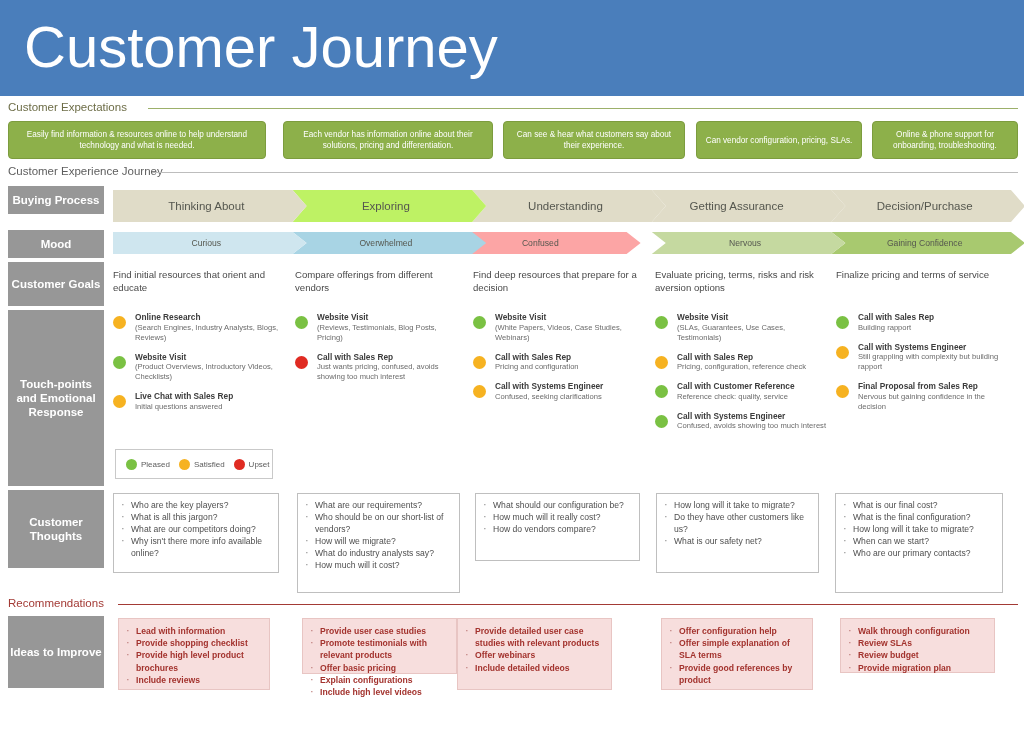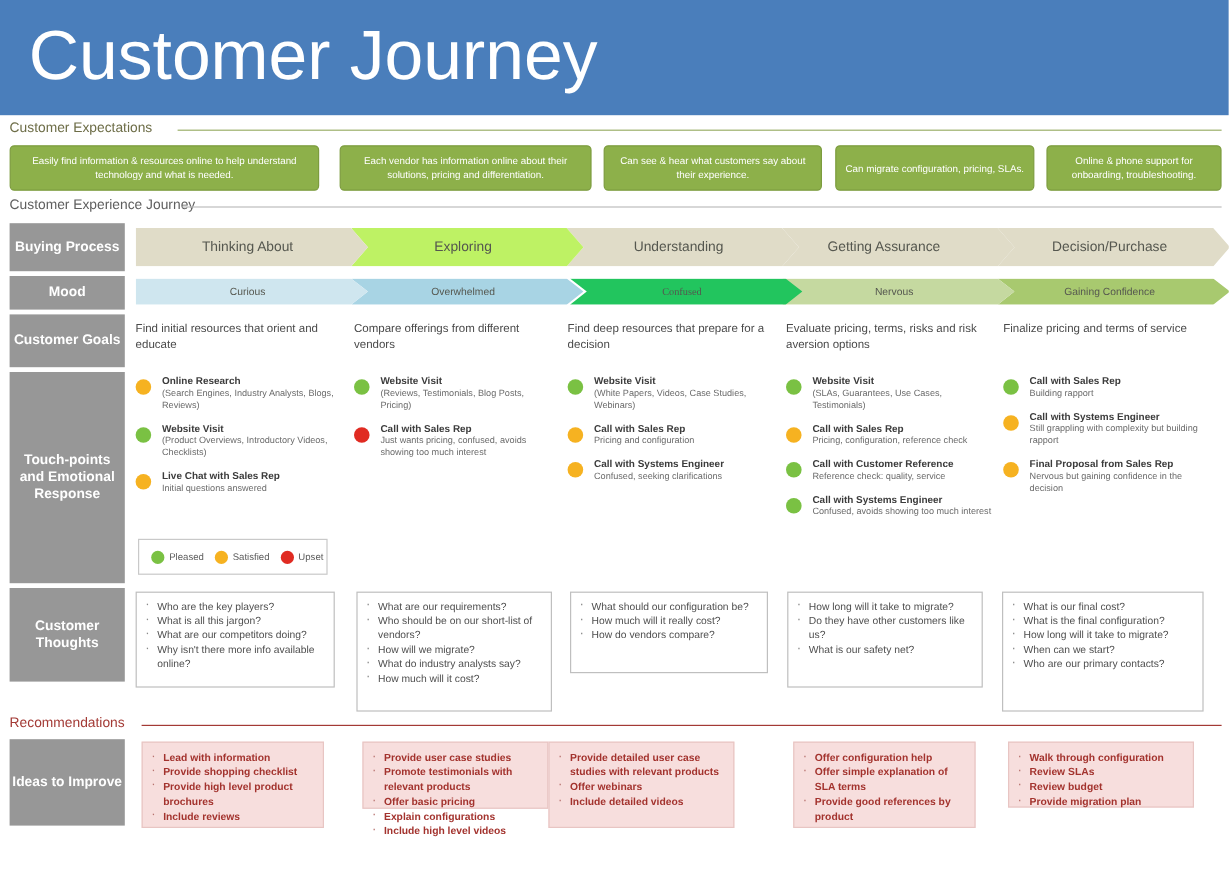--- a/index.html
+++ b/index.html
@@ -118,28 +118,28 @@
   <div class="banner-title">Customer Journey</div>
 </div>
 
 <div class="sec-label green" style="left:8px;top:101px;">Customer Expectations</div>
 <div class="sec-rule rule-green" style="left:148px;top:108px;width:870px;"></div>
 
 <div class="exp-row">
   <div class="exp-box" style="left:0px;width:258px;">Easily find information &amp; resources online to help understand technology and what is needed.</div>
   <div class="exp-box" style="left:275px;width:210px;">Each vendor has information online about their solutions, pricing and differentiation.</div>
   <div class="exp-box" style="left:495px;width:182px;">Can see &amp; hear what customers say about their experience.</div>
-  <div class="exp-box" style="left:688px;width:166px;">Can migrate configuration, pricing, SLAs.</div>
+  <div class="exp-box" style="left:688px;width:166px;">Can vendor configuration, pricing, SLAs.</div>
   <div class="exp-box" style="left:864px;width:146px;">Online &amp; phone support for onboarding, troubleshooting.</div>
 </div>
 
 <div class="sec-label" style="left:8px;top:165px;">Customer Experience Journey</div>
 <div class="sec-rule rule-grey" style="left:152px;top:172px;width:866px;"></div>
 
-<div class="rowlabel" style="top:186px;width:96px;height:40px;">Buying Process</div>
+<div class="rowlabel" style="top:186px;width:96px;height:28px;">Buying Process</div>
 <div class="rowlabel" style="top:230px;width:96px;height:28px;">Mood</div>
 <div class="rowlabel" style="top:262px;width:96px;height:44px;">Customer Goals</div>
 <div class="rowlabel" style="top:310px;width:96px;height:176px;">Touch-points and Emotional Response</div>
 <div class="rowlabel" style="top:490px;width:96px;height:78px;">Customer Thoughts</div>
 <div class="rowlabel" style="top:616px;width:96px;height:72px;">Ideas to Improve</div>
 
 <div id="bp-band">
     <div class="chev" style="left: 113px; top: 190px; width: 193.6px; height: 32px; background: rgb(224, 220, 200); z-index: 5; clip-path: polygon(0px 0px, calc(100% - 14px) 0px, 100% 50%, calc(100% - 14px) 100%, 0px 100%);">
       <span style="margin-right: 7px;">Thinking About</span>
     </div>
@@ -157,21 +157,21 @@
     </div>
   </div>
 
 <div id="mood-band">
     <div class="chev small" style="left: 113px; top: 232px; width: 193.6px; height: 22px; background: rgb(207, 230, 239); z-index: 5; clip-path: polygon(0px 0px, calc(100% - 14px) 0px, 100% 50%, calc(100% - 14px) 100%, 0px 100%);">
       <span style="margin-right: 7px;">Curious</span>
     </div>
     <div class="chev small" style="left: 292.6px; top: 232px; width: 193.6px; height: 22px; background: rgb(168, 212, 228); z-index: 4; clip-path: polygon(0px 0px, calc(100% - 14px) 0px, 100% 50%, calc(100% - 14px) 100%, 0px 100%, 14px 50%);">
       <span style="margin-right: 7px;">Overwhelmed</span>
     </div>
-    <div class="chev small" style="left: 475px; top: 232px; width: 193.6px; height: 22px; background: #22c55e; z-index: 3; clip-path: polygon(0px 0px, calc(100% - 14px) 0px, 100% 50%, calc(100% - 14px) 100%, 0px 100%, 14px 50%); font-family: Liberation Serif, serif;">
+    <div class="chev small" style="left: 447px; top: 232px; width: 193.6px; height: 22px; background: #fca5a5; z-index: 3; clip-path: polygon(0px 0px, calc(100% - 14px) 0px, 100% 50%, calc(100% - 14px) 100%, 0px 100%, 14px 50%);">
       <span style="margin-right: 7px;">Confused</span>
     </div>
     <div class="chev small" style="left: 651.8px; top: 232px; width: 193.6px; height: 22px; background: rgb(197, 217, 160); z-index: 2; clip-path: polygon(0px 0px, calc(100% - 14px) 0px, 100% 50%, calc(100% - 14px) 100%, 0px 100%, 14px 50%);">
       <span style="margin-right: 7px;">Nervous</span>
     </div>
     <div class="chev small" style="left: 831.4px; top: 232px; width: 193.6px; height: 22px; background: rgb(168, 201, 111); z-index: 1; clip-path: polygon(0px 0px, calc(100% - 14px) 0px, 100% 50%, calc(100% - 14px) 100%, 0px 100%, 14px 50%);">
       <span style="margin-right: 7px;">Gaining Confidence</span>
     </div>
   </div>
 

